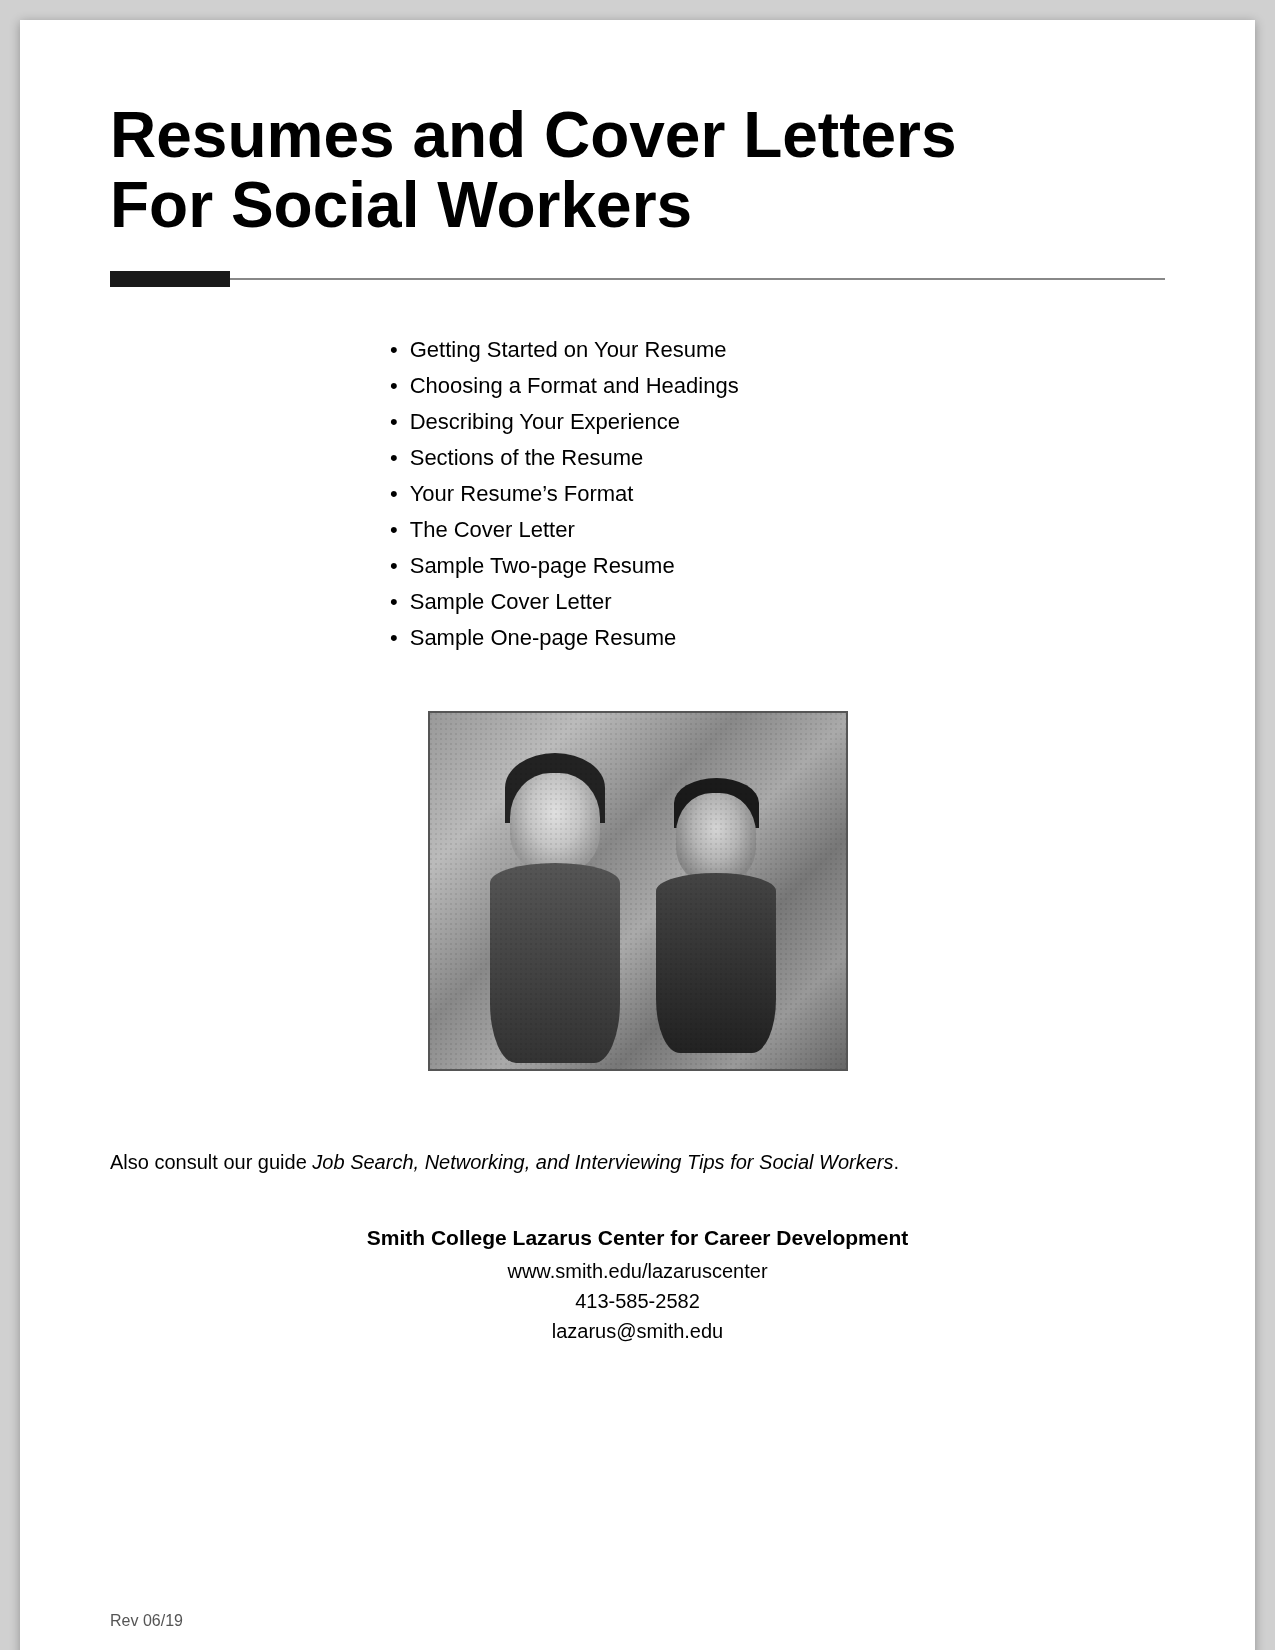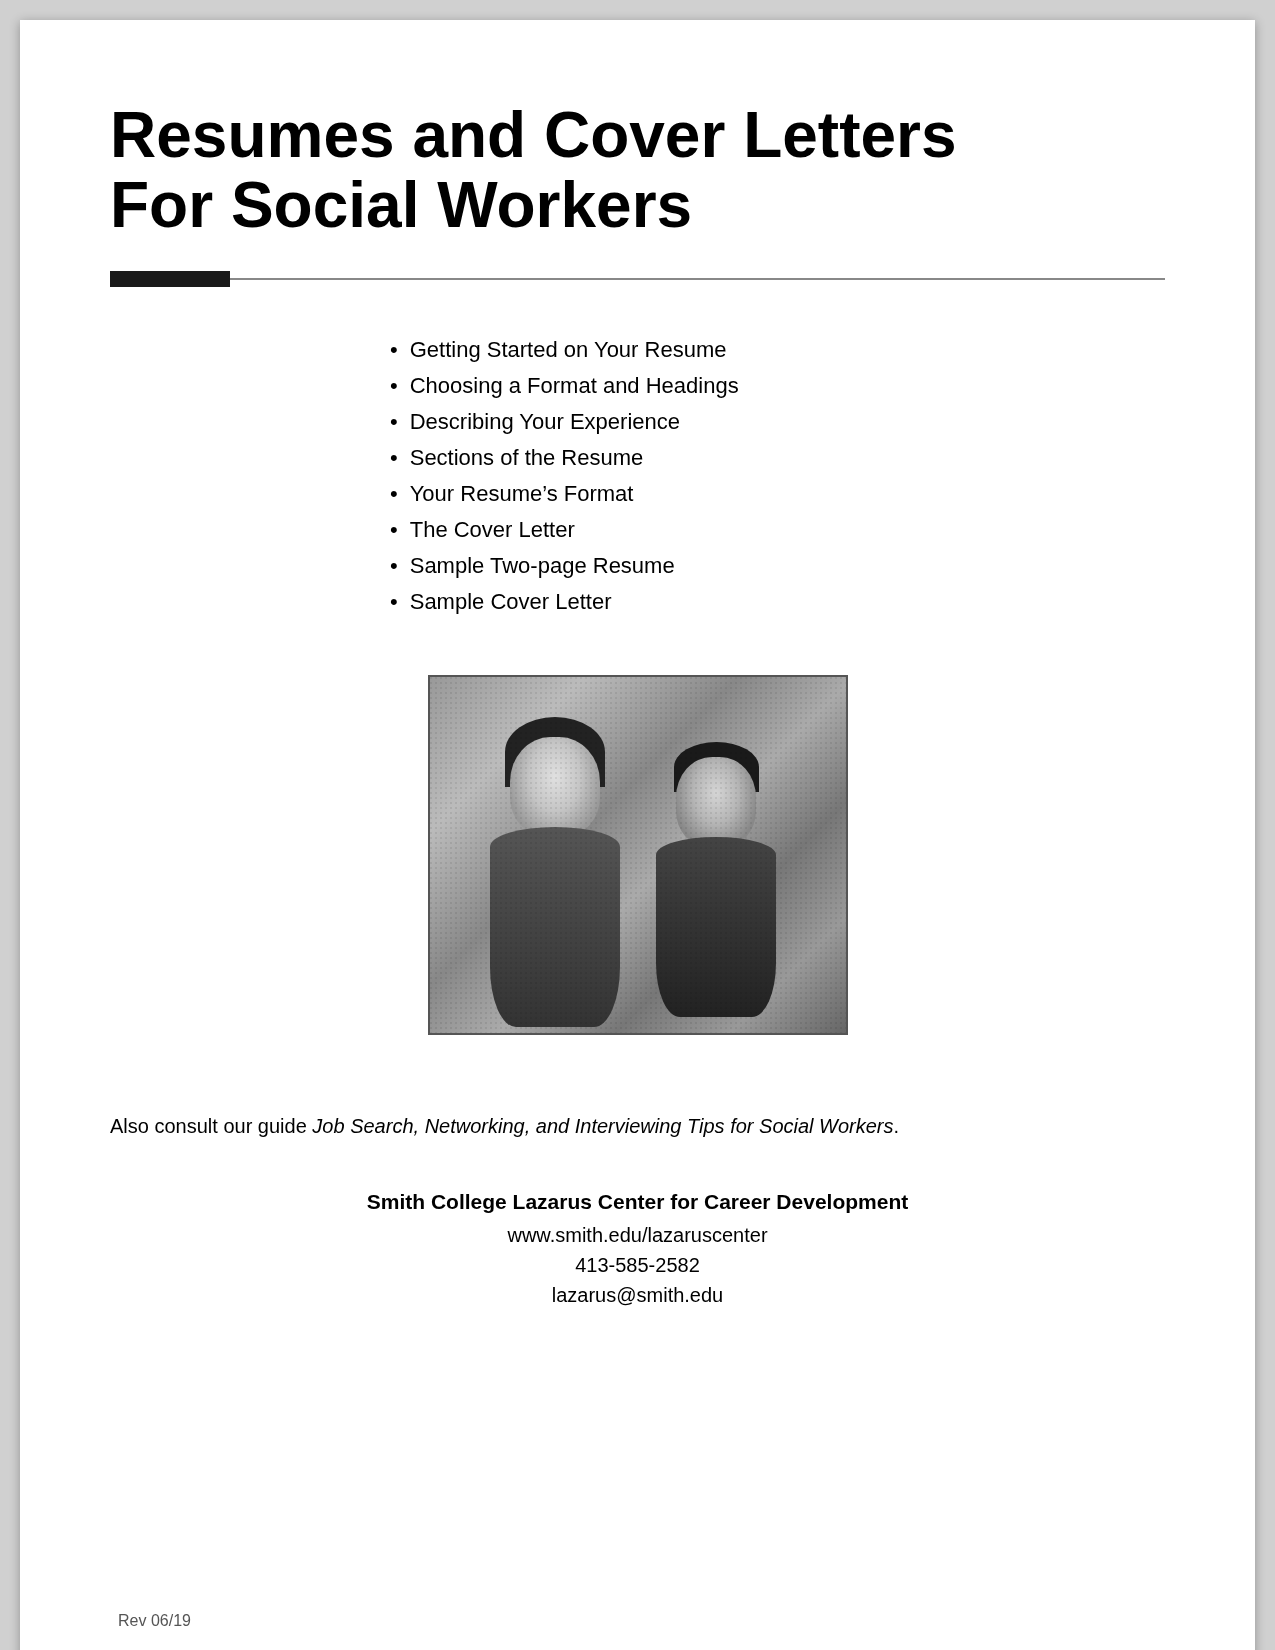--- a/index.html
+++ b/index.html
@@ -118,21 +118,21 @@
     .center-detail {
       font-size: 20px;
       color: #000;
       font-family: Arial, sans-serif;
       line-height: 1.5;
     }
 
     .rev-text {
       position: absolute;
       bottom: 40px;
-      left: 98px;
+      left: 90px;
       font-size: 16px;
       color: #555;
       font-family: Arial, sans-serif;
     }
 
     
     .photo-svg-container {
       width: 420px;
       height: 360px;
       margin: 0 auto 80px auto;
@@ -253,20 +253,23 @@
     </li>
     <li>
       <span>The Cover Letter</span>
     </li>
     <li>
       <span>Sample Two-page Resume</span>
     </li>
     <li>
       <span>Sample Cover Letter</span>
     </li>
+    <li>
+      <span>Sample One-page Resume</span>
+    </li>
   </ul>
 
   <div class="photo-svg-container">
     <div class="background-blur"></div>
     <div class="hair1"></div>
     <div class="hair2"></div>
     <div class="face1"></div>
     <div class="face2"></div>
     <div class="body1"></div>
     <div class="body2"></div>

